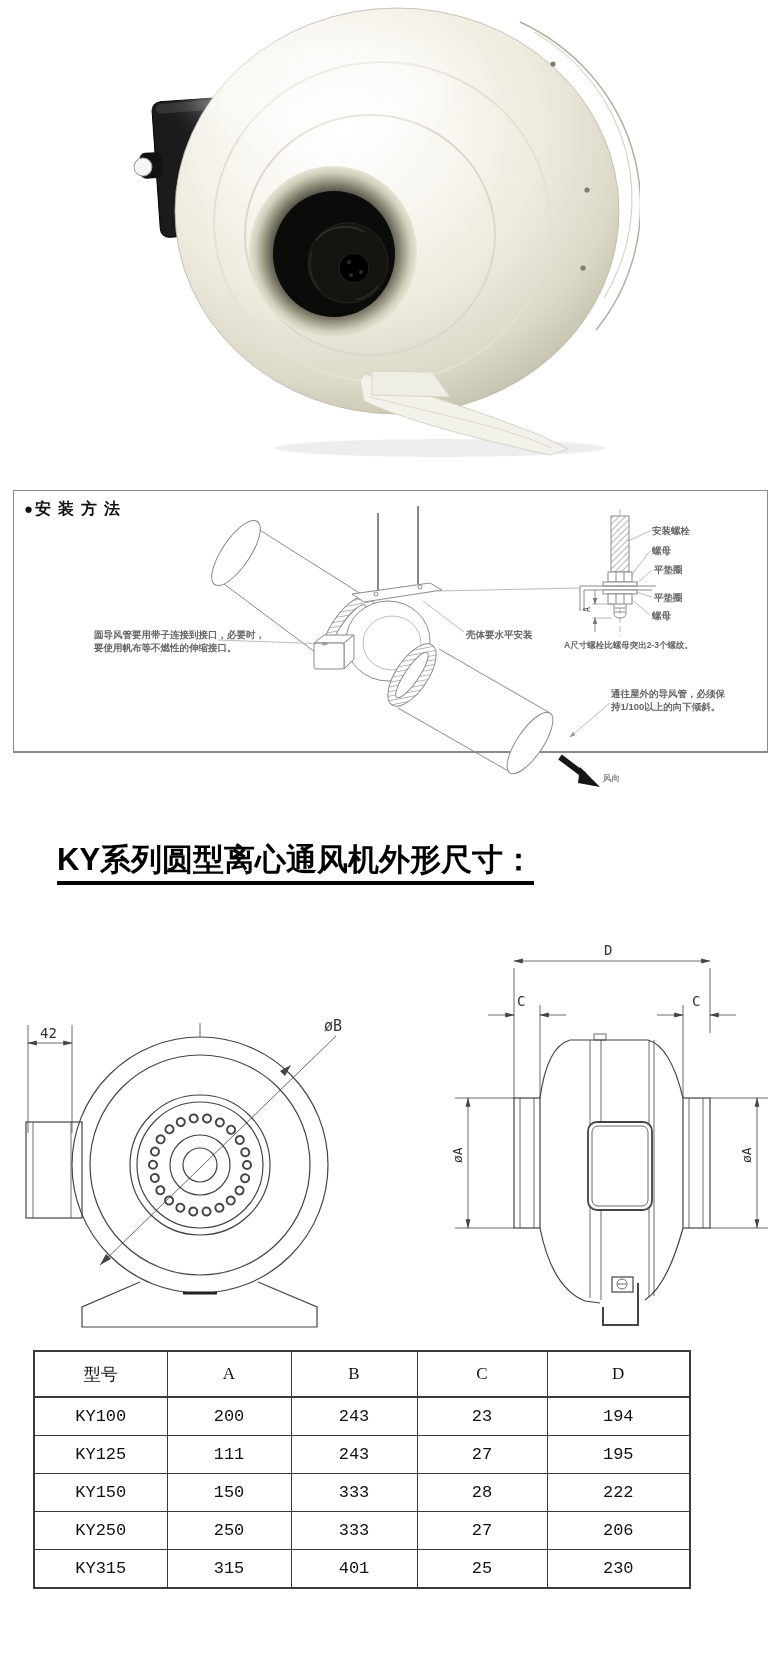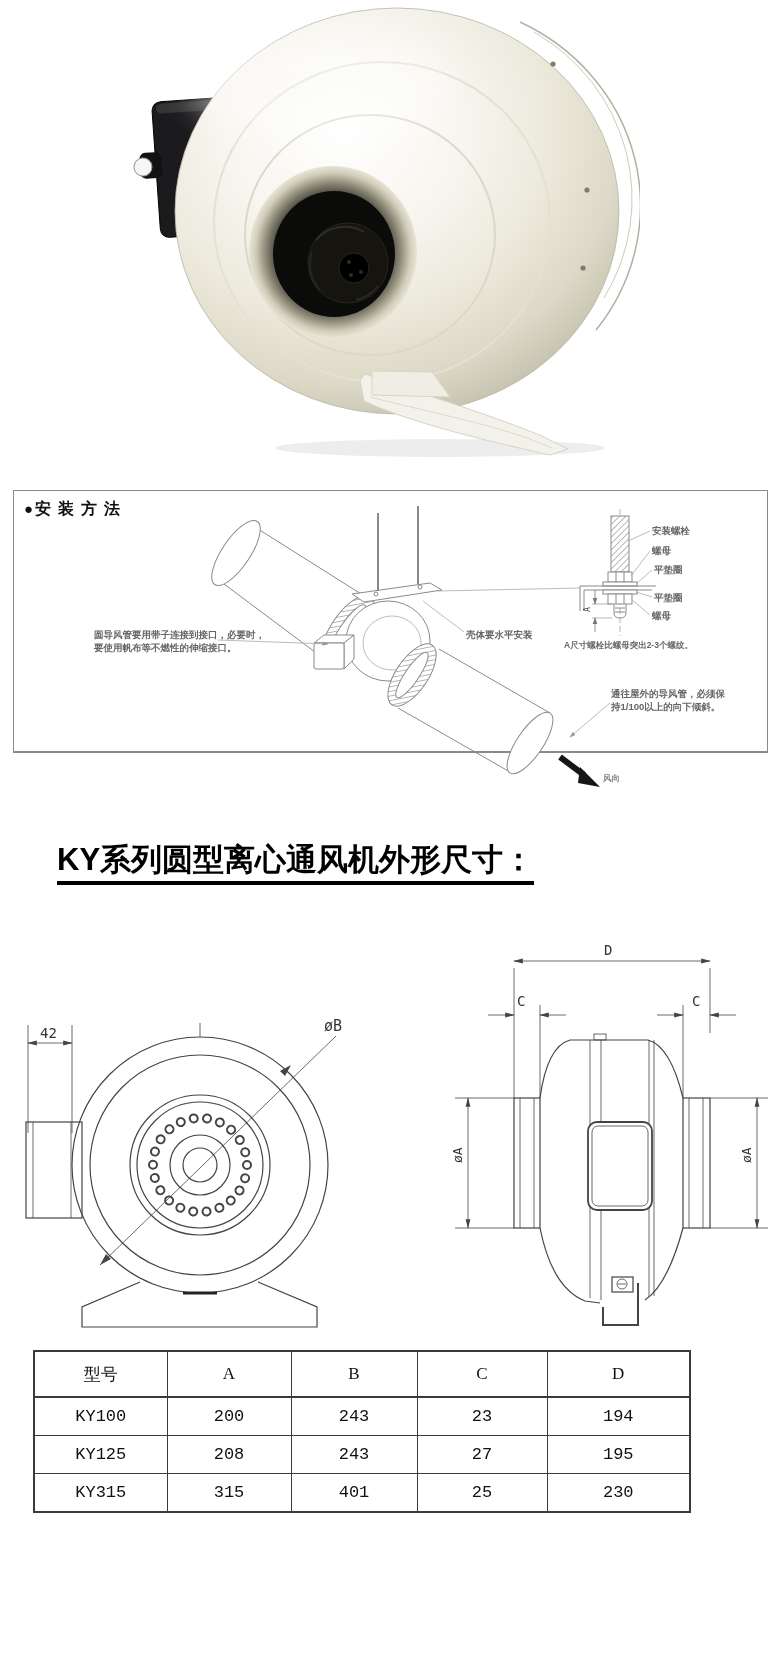--- a/index.html
+++ b/index.html
@@ -353,24 +353,38 @@
       <tbody>
           <tr>
             <td>KY100</td>
             <td>200</td>
             <td>243</td>
             <td>23</td>
             <td>194</td>
           </tr>
           <tr>
             <td>KY125</td>
-            <td>208</td>
+            <td>111</td>
             <td>243</td>
             <td>27</td>
             <td>195</td>
+          </tr>
+          <tr>
+            <td>KY150</td>
+            <td>150</td>
+            <td>333</td>
+            <td>28</td>
+            <td>222</td>
+          </tr>
+          <tr>
+            <td>KY250</td>
+            <td>250</td>
+            <td>333</td>
+            <td>27</td>
+            <td>206</td>
           </tr>
           <tr>
             <td>KY315</td>
             <td>315</td>
             <td>401</td>
             <td>25</td>
             <td>230</td>
           </tr>
         </tbody>
     </table>

